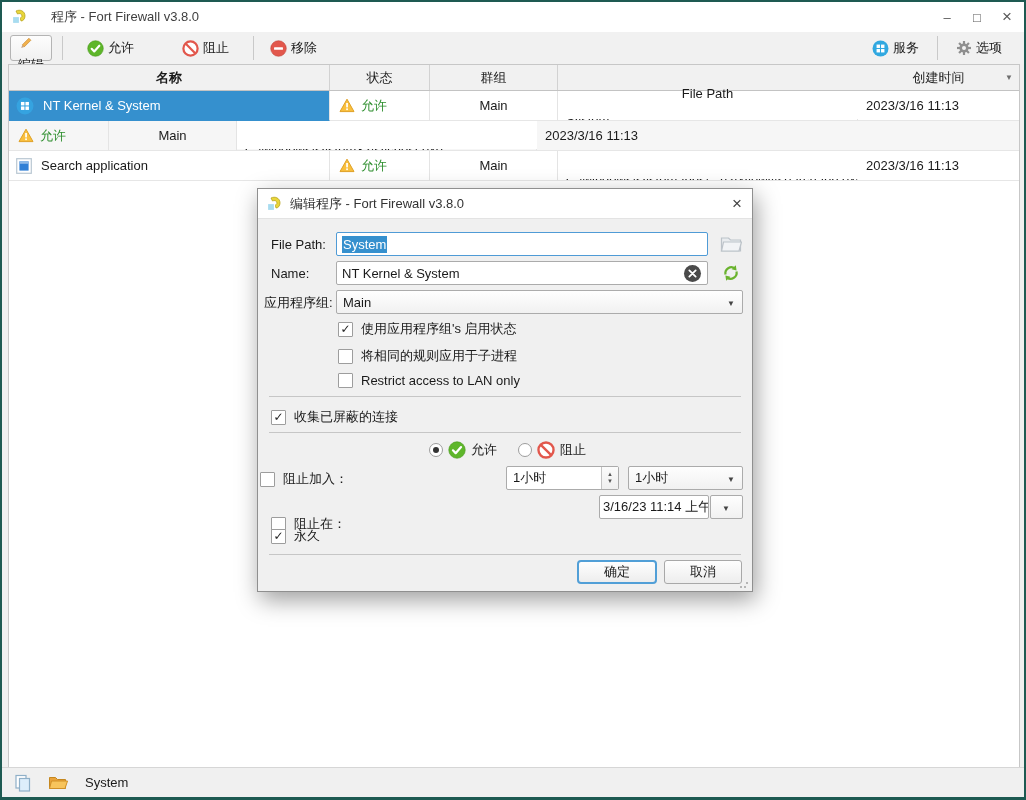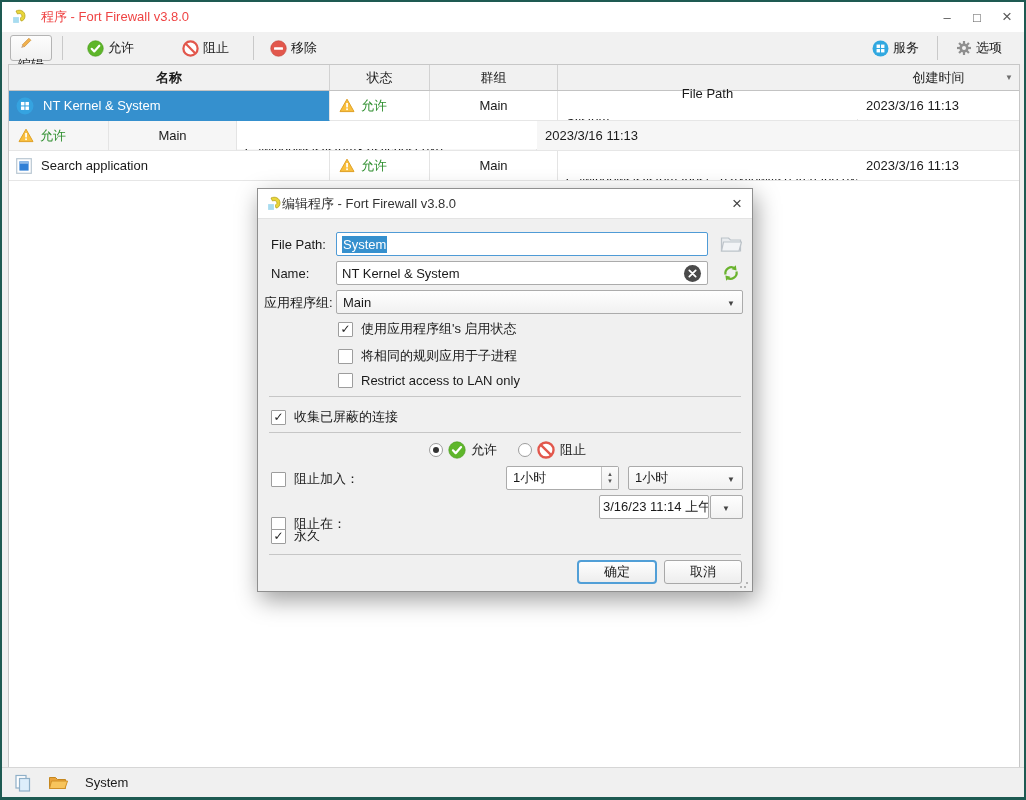--- a/index.html
+++ b/index.html
@@ -3,21 +3,21 @@
 <meta charset="utf-8">
 <style>
   html,body{margin:0;padding:0;background:#cfd6d4;}
   *{box-sizing:border-box;}
   .window{position:relative;width:1026px;height:800px;background:#f0f0f0;
     border:2px solid #1e5a52;border-bottom-width:3px;
     font-family:"Liberation Sans","DejaVu Sans",sans-serif;font-size:13px;color:#1a1a1a;overflow:hidden;}
   
   .titlebar{position:absolute;left:0;top:0;right:0;height:30px;background:#ffffff;display:flex;align-items:center;}
   .titlebar .app-ico{margin-left:9px;}
-  .titlebar .ttl{margin-left:14px;color:#ef4444;}
+  .titlebar .ttl{margin-left:24px;color:#404040;}
   .wctrls{margin-left:auto;display:flex;align-items:center;height:100%;}
   .wbtn{width:30px;height:100%;display:flex;align-items:center;justify-content:center;color:#5a5a5a;font-size:13px;cursor:default;}
   .wbtn.close{font-size:17px;margin-right:2px;}
   
   .toolbar{position:absolute;left:0;top:30px;right:0;height:32px;background:#f1f1f1;display:flex;align-items:center;}
   .tsep{width:1px;height:24px;background:#c9c9c9;}
   .tbtn{display:flex;align-items:center;gap:4px;cursor:default;}
   .editbtn{margin-left:8px;height:26px;padding:0 7px;border:1px solid #b4b4b4;border-radius:3px;
     background:linear-gradient(#fdfdfd,#f1f1f1);display:flex;align-items:flex-start;gap:5px;flex-direction:column;}
   .editbtn .arr{font-size:9px;color:#555;margin-left:3px;}
@@ -44,21 +44,21 @@
   .td.c-path{width:300px;padding-left:8px;}
   .td.c-created{flex:1;padding-left:8px;}
   .trow.selected .td.c-name{background:#3590ce;border-bottom-color:#3590ce;color:#fff;}
   
   .statusbar{position:absolute;left:0;right:0;bottom:0;height:30px;background:#f0f0f0;border-top:1px solid #d6d6d6;display:flex;align-items:center;gap:16px;padding-left:12px;}
   .statusbar .stext{margin-left:0;}
   
   .dialog{position:absolute;left:255px;top:186px;width:496px;height:404px;background:#f0f0f0;border:1px solid #8f8f8f;
     box-shadow:3px 8px 22px rgba(0,0,0,.38);}
   .dtitle{position:absolute;left:0;top:0;right:0;height:30px;background:#fff;border-bottom:1px solid #e3e3e3;display:flex;align-items:center;}
-  .dtitle .app-ico{margin-left:8px;} .dtitle .ttl{color:#333;}
+  .dtitle .app-ico{margin-left:8px;} .dtitle .ttl{margin-left:8px;color:#333;}
   .dclose{margin-left:auto;width:30px;height:100%;display:flex;align-items:center;justify-content:center;font-size:17px;color:#444;}
   .dlabel{position:absolute;color:#1a1a1a;line-height:18px;}
   .field{position:absolute;height:24px;background:#fff;border:1px solid #ababab;border-radius:2px;display:flex;align-items:center;padding:0 5px;overflow:hidden;white-space:nowrap;}
   .field.focus{border-color:#4f9bd6;}
   .seltext{background:#3590ce;color:#fff;padding:1px 1px;}
   .clearbtn{position:absolute;right:6px;top:3px;width:17px;height:17px;border-radius:50%;background:#4a4a4a;display:flex;align-items:center;justify-content:center;}
   .combo{position:absolute;height:24px;border:1px solid #ababab;border-radius:2px;background:linear-gradient(#fefefe,#f1f1f1);display:flex;align-items:center;padding-left:6px;}
   .combo .carr{position:absolute;right:7px;font-size:8px;color:#444;top:8px;}
   .spin{position:absolute;height:24px;border:1px solid #ababab;border-radius:2px;background:#fff;display:flex;align-items:center;padding-left:6px;}
   .spinbtns{position:absolute;right:0;top:0;bottom:0;width:17px;border-left:1px solid #c4c4c4;background:linear-gradient(#fbfbfb,#efefef);
@@ -372,21 +372,21 @@
       <span class="rdot"></span>
       <span class="ico">
         <svg width="18" height="18" viewBox="0 0 16 16">
           <circle cx="8" cy="8" r="6.7" fill="#fff" stroke="#e2574c" stroke-width="2.1"></circle>
           <line x1="3.6" y1="3.6" x2="12.4" y2="12.4" stroke="#e2574c" stroke-width="2.1"></line>
         </svg>
       </span>
       <span>阻止</span>
     </div>
 
-    <div class="cbrow" style="left:13px;top:281px;">
+    <div class="cbrow" style="left:2px;top:281px;">
       <span class="cbox"></span>
       <span>阻止加入：</span>
     </div>
     <div class="spin" style="left:248px;top:277px;width:113px;">
       <span>1小时</span>
       <span class="spinbtns">
         <span>▲</span>
         <span>▼</span>
       </span>
     </div>

